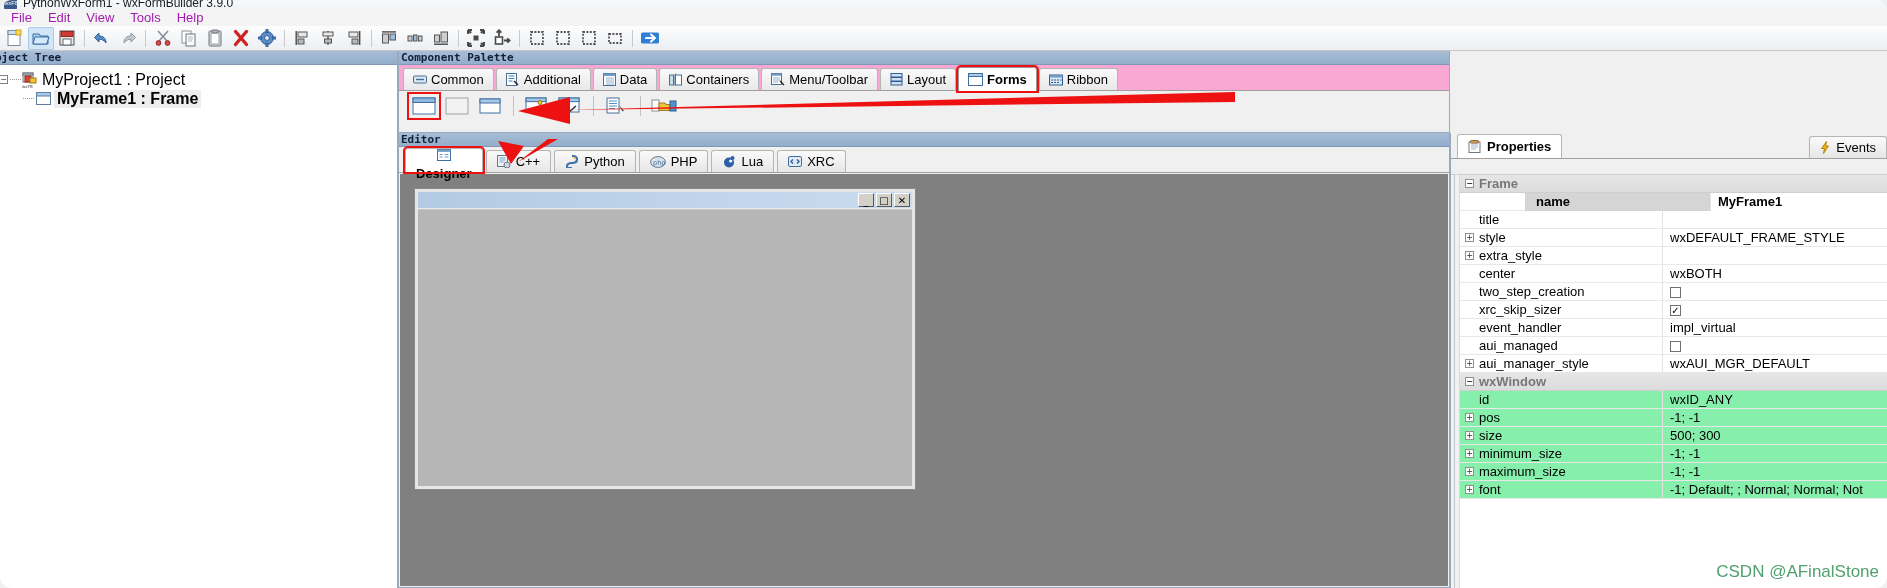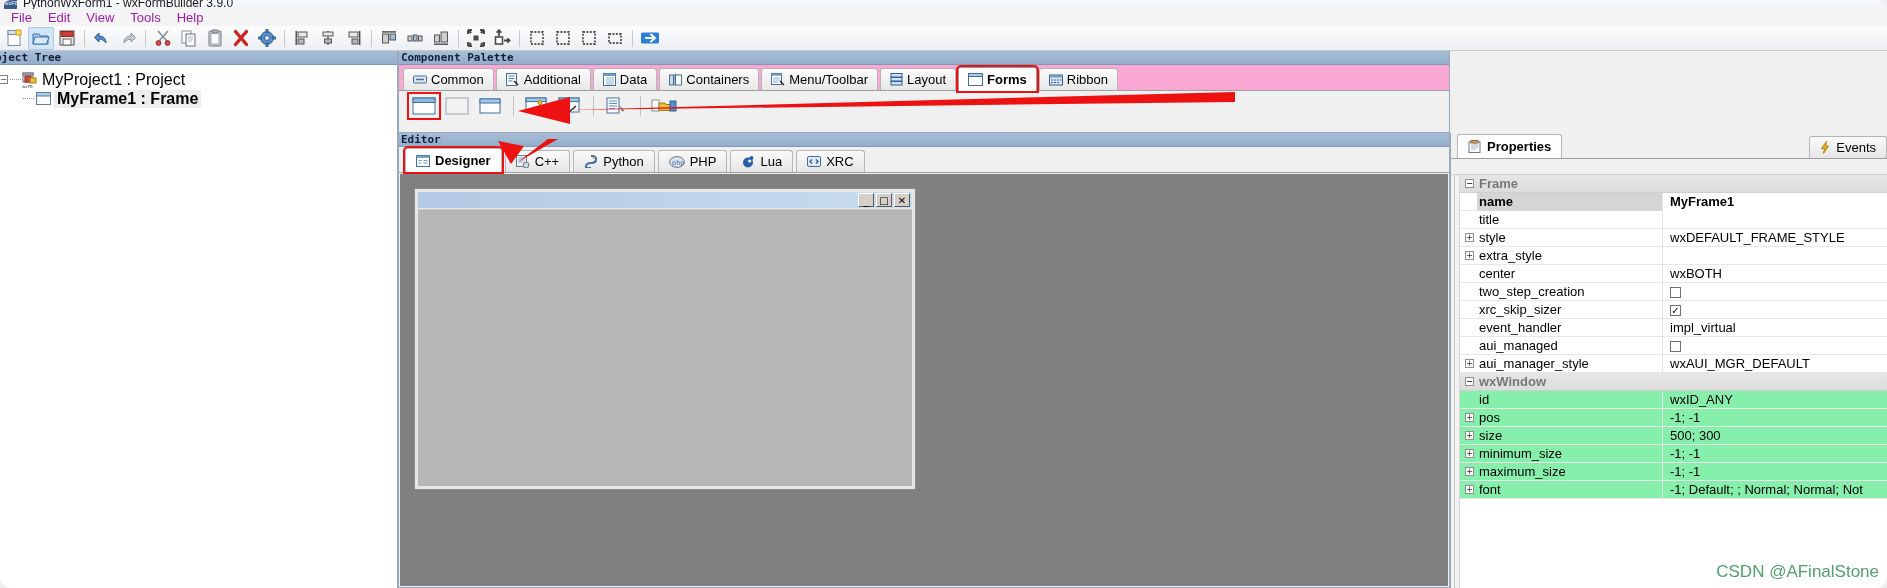--- a/index.html
+++ b/index.html
@@ -119,21 +119,21 @@
     gap:3px; border-bottom:1px solid #a0a0a0; background:#f0f0f0;
   }
   .etab {
     display:flex; align-items:center; gap:5px;
     height:22px; padding:0 10px;
     background: linear-gradient(#fafafa,#e6e6e6);
     border:1px solid #b5b5b5; border-bottom:none; border-radius:3px 3px 0 0;
     font-size:13px; white-space:nowrap; cursor:default;
   }
   .etab.active { background:#fff; font-weight:bold; height:24px; }
-  .etab.hl { outline:2px solid #ee1111; z-index:5; }
+  .etab.hl { outline:2px solid #ee1111; z-index:5;flex-direction:column; }
   .canvas {
     position:absolute; left:1px; top:41px; right:1px; bottom:1px;
     background:#808080;
   }
   .frame-preview {
     position:absolute; left:15px; top:15px; width:500px; height:300px;
     background:#c8c8c8; border:3px solid #e6e6e6; box-shadow:0 0 0 1px #8a8a8a;
   }
   .fp-titlebar {
     height:17px;
@@ -175,21 +175,21 @@
   }
   .prow.yellow { background:#86efac; }
   .prow.selrow .pname { background:#d5d5d5; font-weight:bold; }
   .pexp {
     width:9px; height:9px; border:1px solid #909090; background:#fff;
     font-size:8px; line-height:7px; text-align:center; color:#333; margin:0 3px 0 5px;
     font-family:"DejaVu Sans", sans-serif; flex:none;
   }
   .pexp.blank { border:none; background:transparent; }
   .pname { width:185px; flex:none; padding-left:2px; overflow:hidden; white-space:nowrap; }
-  .prow.selrow .pname { padding-left:2px; height:18px; line-height:18px; width:185px; }
+  .prow.selrow .pname { padding-left:11px; height:18px; line-height:18px; width:185px;margin-left:48px; }
   .pval { flex:1; padding-left:7px; border-left:1px solid #e3e3e3; overflow:hidden; white-space:nowrap; height:18px; line-height:18px; }
   .prow.selrow .pval { background:#fff; font-weight:bold; }
   .cbx {
     display:inline-block; width:11px; height:11px; border:1px solid #707070; background:#fff;
     vertical-align:middle; position:relative; text-align:center; line-height:10px; font-size:10px;
     font-family:"DejaVu Sans", sans-serif;
   }
 
   
   .annot { position:absolute; pointer-events:none; }

